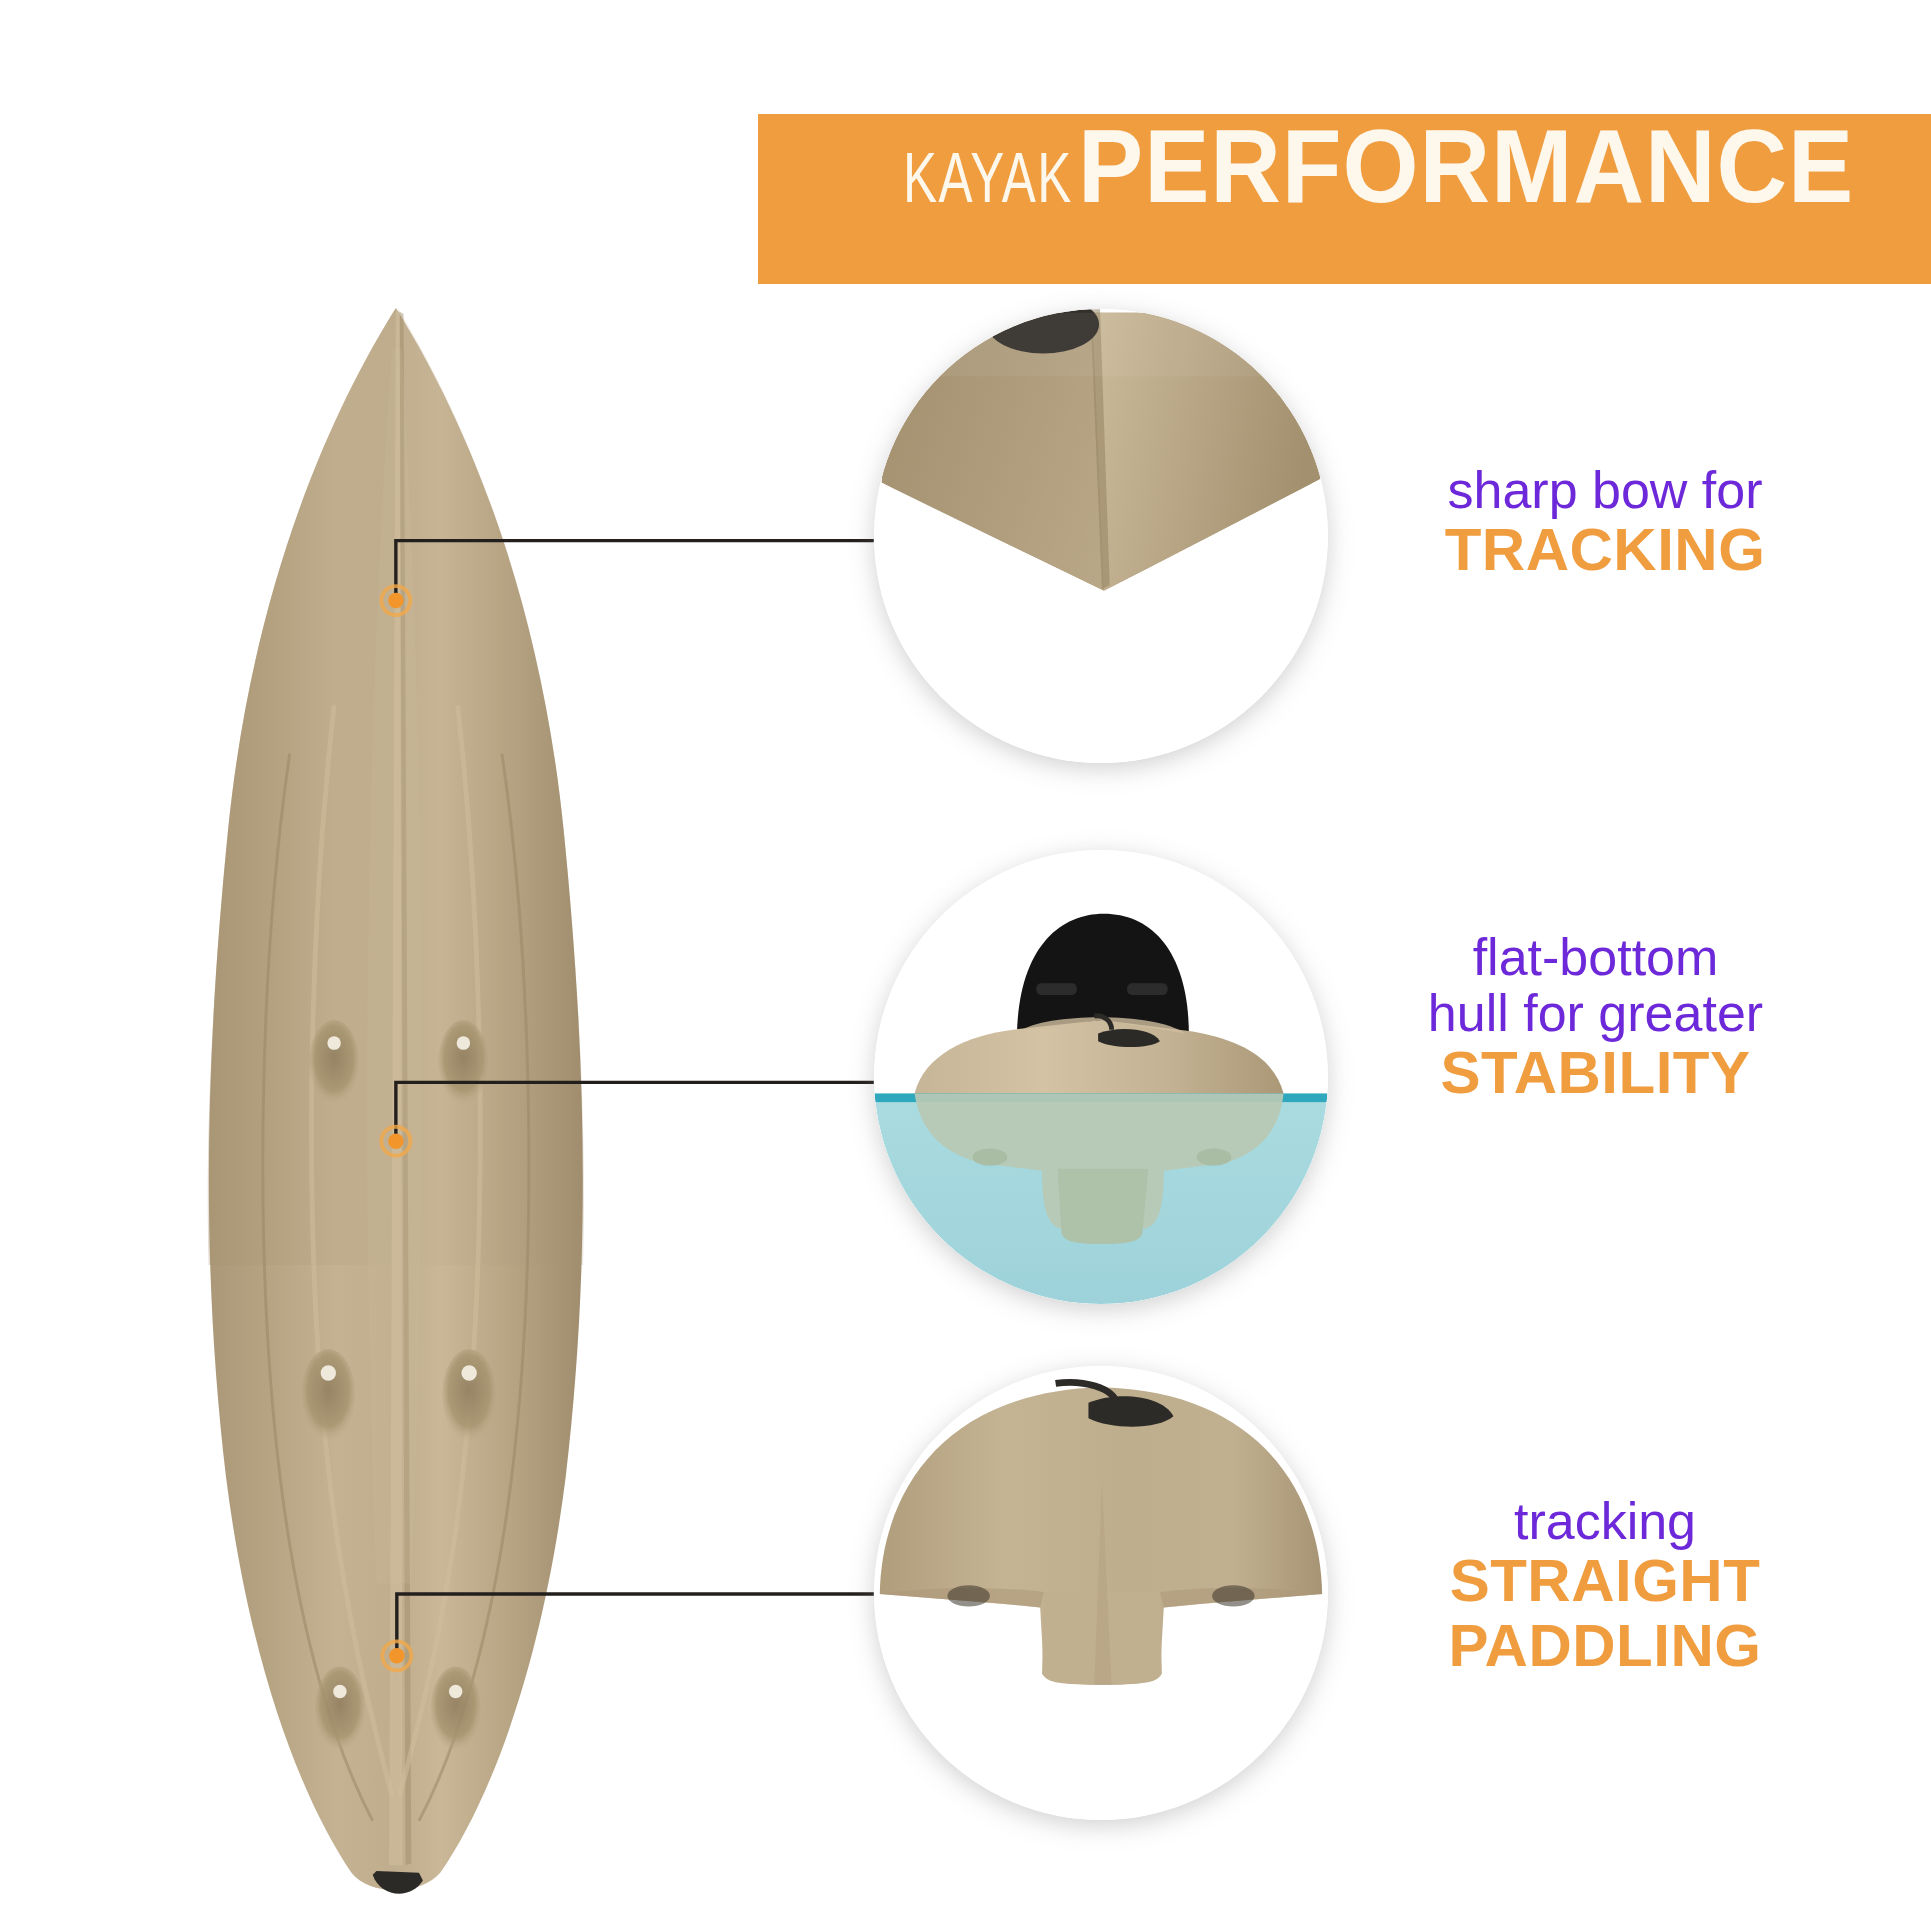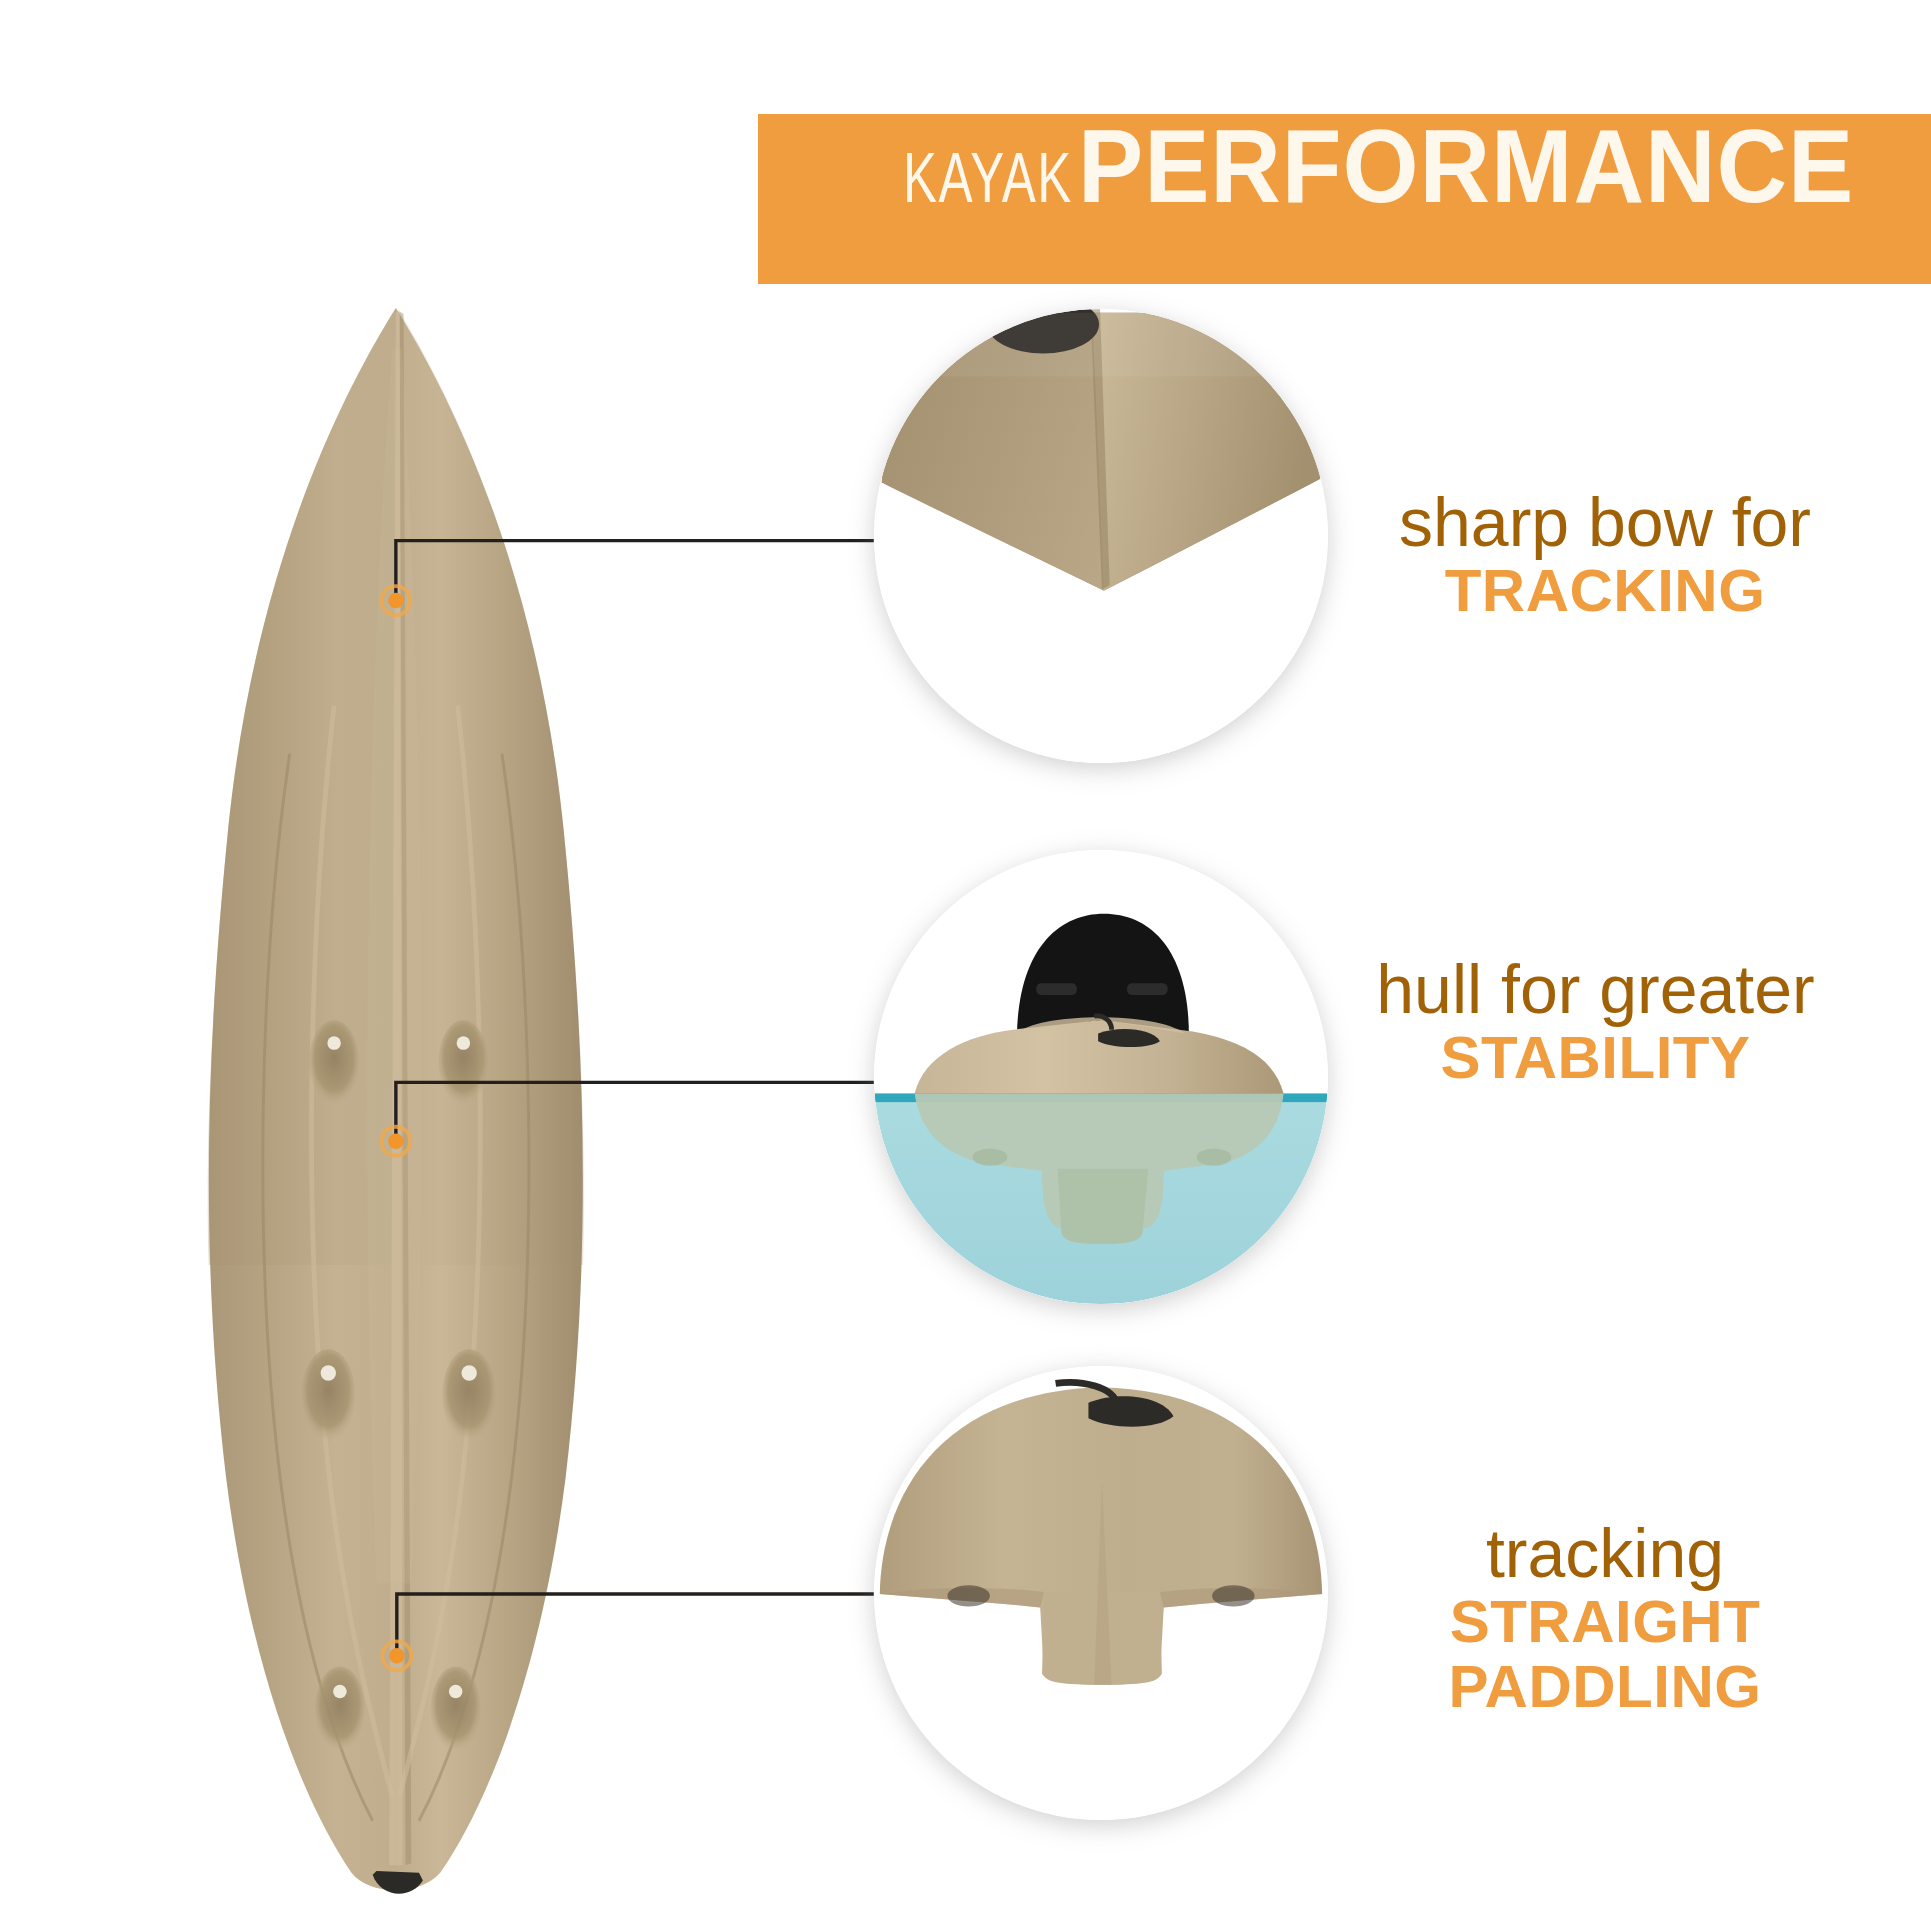--- a/index.html
+++ b/index.html
@@ -75,25 +75,24 @@
   #leaders { position:absolute; left:0; top:0; width:1931px; height:1931px; pointer-events:none; }
 
   
   .callout-label {
     position: absolute;
     text-align: center;
     line-height: 1.08;
   }
   .label-plain {
     display: block;
-    font-size: 68px;
+    font-size: 52px;
     font-weight: 400;
-    color: #a16207;
+    color: #6d28d9;
     letter-spacing: 0px;
-    margin-top: 24px;
   }
   .label-strong {
     display: block;
     font-size: 60px;
     font-weight: 700;
     color: #f09d40;
     letter-spacing: 0.5px;
   }
 </style>
 </head>
@@ -320,20 +319,21 @@
       </g>
     </svg>
   </div>
 
   <div class="callout-label" style="left:1390px; top:462px; width:430px;">
     <span class="label-plain">sharp bow for</span>
     <span class="label-strong">TRACKING</span>
   </div>
 
   <div class="callout-label" style="left:1371px; top:929px; width:449px;">
+    <span class="label-plain">flat-bottom</span>
     <span class="label-plain">hull for greater</span>
     <span class="label-strong">STABILITY</span>
   </div>
 
   <div class="callout-label" style="left:1390px; top:1493px; width:430px;">
     <span class="label-plain">tracking</span>
     <span class="label-strong">STRAIGHT</span>
     <span class="label-strong">PADDLING</span>
   </div>
 

